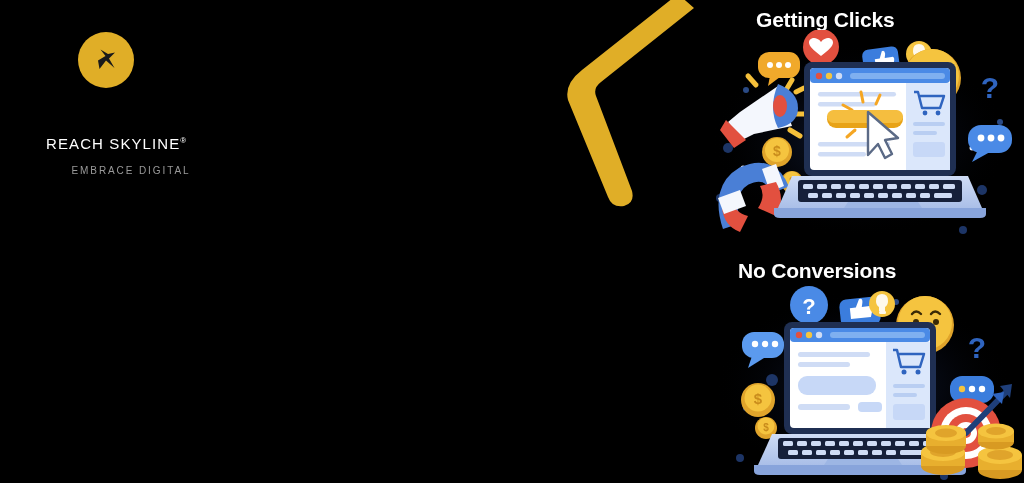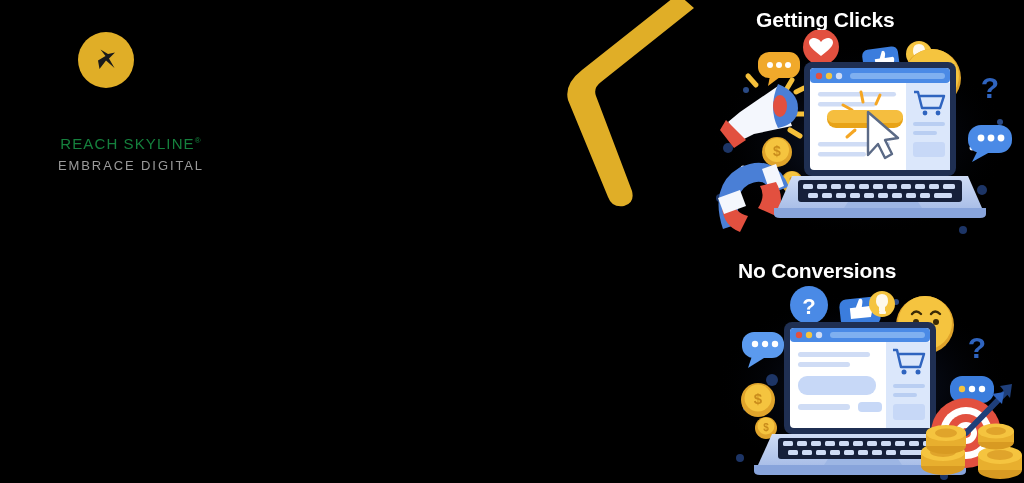--- a/index.html
+++ b/index.html
@@ -15,27 +15,27 @@
   }
 
   
   .logo-block { position:absolute; left:46px; top:32px; width:170px; }
   .logo-mark {
     width:56px; height:56px; border-radius:50%;
     background:#E0AE27; margin:0 auto 8px 32px;
     display:flex; align-items:center; justify-content:center;
   }
   .logo-name {
-    color:#15803d; font-size:15px; letter-spacing:1.1px;
-    font-weight:400; text-align:center; white-space:nowrap;margin-top:47px;
+    color:#ffffff; font-size:15px; letter-spacing:1.1px;
+    font-weight:400; text-align:left; white-space:nowrap;margin-top:47px;
   }
   .logo-name sup { font-size:8px; vertical-align:super; }
   .logo-tag {
-    color:#9a9a9a; font-size:13px; letter-spacing:1.9px;
-    text-align:center; margin-top:6px; white-space:nowrap;
+    color:#9a9a9a; font-size:10px; letter-spacing:1.9px;
+    text-align:center; margin-top:13px; white-space:nowrap;
   }
 
   
   .headline {
     position:absolute; left:70px; top:172px; width:530px;
     color:#fff; font-size:35px; line-height:1.42;
     font-weight:bold; letter-spacing:-0.3px;
   }
   .headline .l2 { display:block; }
 

